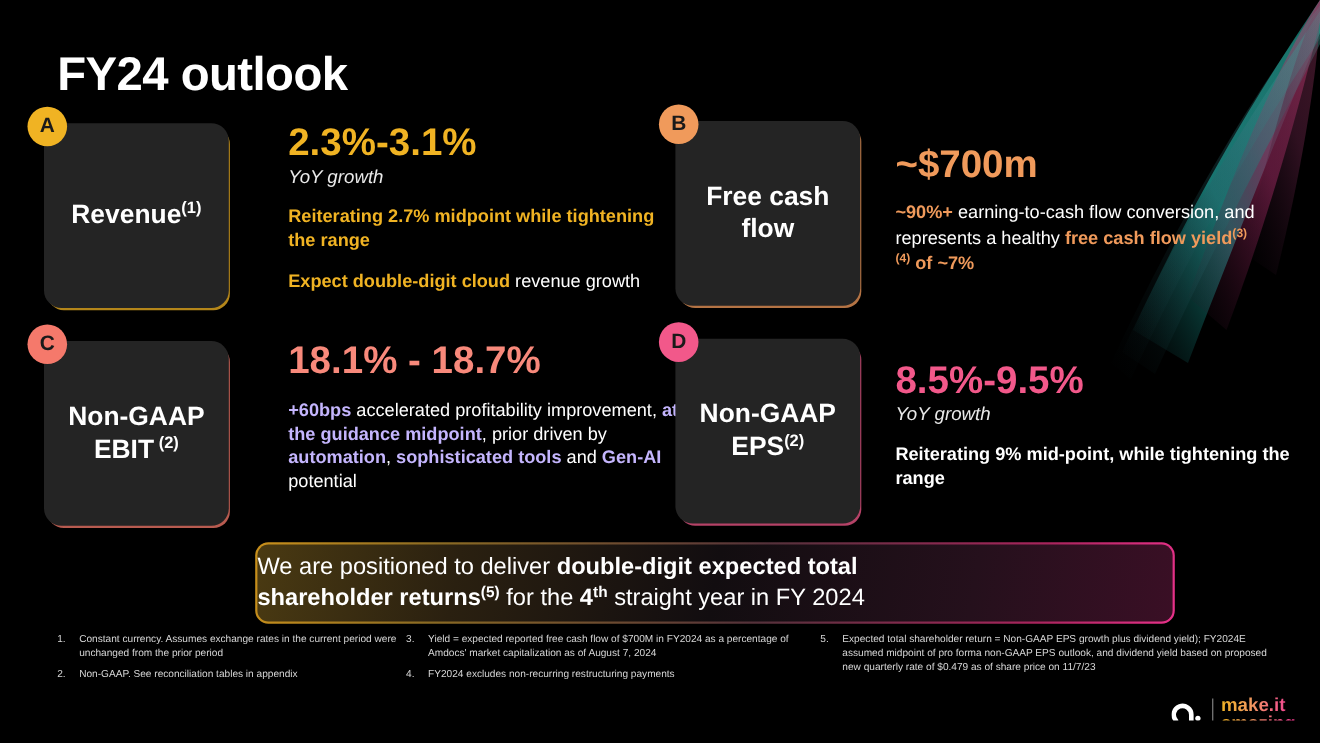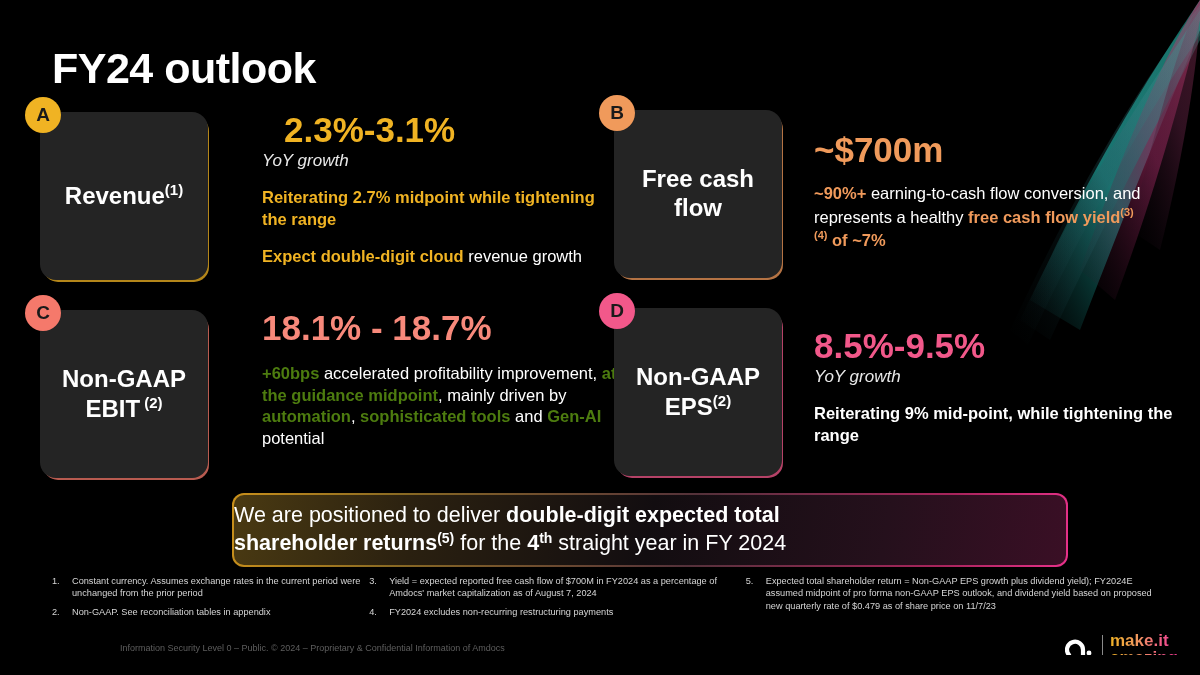--- a/index.html
+++ b/index.html
@@ -69,38 +69,38 @@
   .badge-d { background: #F2588A; }
 
   
   .body-col { position: absolute; }
   .body-a { left: 222px; top: 0px;  width: 350px; }
   .body-b { left: 200px; top: 22px; width: 330px; }
   .body-c { left: 222px; top: 0px;  width: 380px; }
   .body-d { left: 200px; top: 20px; width: 390px; }
 
   .headline { font-size: 35px; font-weight: bold; line-height: 1.05; }
-  .headline.amber  { color: #F0B323; margin-left: 22px; }
+  .headline.amber  { color: #F0B323; }
   .headline.orange { color: #F09A5B; }
   .headline.coral  { color: #F8897B; }
   .headline.pink   { color: #F2588A; }
 
   .subcap {
     font-size: 17px; color: #e9e9e9; font-style: italic;
     margin-top: 2px;
   }
 
   .para {
     font-size: 16.5px; line-height: 1.32; color: #ffffff;
     margin-top: 16px;
   }
   .para.tight { margin-top: 14px; }
   .hl-amber  { color: #F0B323; font-weight: bold; margin-top: 28px; }
   .hl-orange { color: #F09A5B; font-weight: bold; }
-  .hl-coral  { color: #4d7c0f; font-weight: bold; margin-top: 31px; }
+  .hl-coral  { color: #c4b5fd; font-weight: bold; margin-top: 31px; }
   .b-white   { color: #ffffff; font-weight: bold; }
   .para sup { font-size: 11px; }
 
   
   .banner {
     position: absolute; left: 232px; top: 493px;
     width: 836px; height: 74px;
     border-radius: 12px;
     padding: 2px;
     background: linear-gradient(100deg, #C9901B 0%, #8a6a23 20%, #54313a 55%, #a8245c 85%, #E8318A 100%);
@@ -233,21 +233,21 @@
   <div class="quad quad-c">
     <div class="card c-c">
       <div class="badge badge-c">C</div>
       <div class="card-label">
         <span>Non-GAAP EBIT</span><sup> (2)</sup>
       </div>
     </div>
     <div class="body-col body-c">
       <div class="headline coral">18.1% - 18.7%</div>
       <div class="para">
-        <span class="hl-coral">+60bps</span><span>  accelerated profitability improvement, </span><span class="hl-coral">at the guidance midpoint</span><span>, mainly driven by </span><span class="hl-coral">automation</span><span>, </span><span class="hl-coral">sophisticated tools</span><span> and </span><span class="hl-coral">Gen-AI</span><span> potential</span>
+        <span class="hl-coral">+60bps</span><span>  accelerated profitability improvement, </span><span class="hl-coral">at the guidance midpoint</span><span>, prior driven by </span><span class="hl-coral">automation</span><span>, </span><span class="hl-coral">sophisticated tools</span><span> and </span><span class="hl-coral">Gen-AI</span><span> potential</span>
       </div>
     </div>
   </div>
 
   <div class="quad quad-d">
     <div class="card c-d">
       <div class="badge badge-d">D</div>
       <div class="card-label">
         <span>Non-GAAP EPS</span><sup>(2)</sup>
       </div>
@@ -295,21 +295,20 @@
     </div>
     <div class="fn-col fn-col-3">
       <div class="fn-item">
         <span class="fn-num">5.</span>
         <span class="fn-txt">Expected total shareholder return = Non-GAAP EPS growth plus dividend yield); FY2024E assumed midpoint of pro forma non-GAAP EPS outlook, and dividend yield based on proposed new quarterly rate of $0.479 as of share price on 11/7/23</span>
       </div>
     </div>
   </div>
 
   <div class="page-num">16</div>
-  <div class="footer-note">Information Security Level 0 – Public. © 2024 – Proprietary &amp; Confidential Information of Amdocs</div>
 
   <div class="logo">
     <div class="logo-mark">
       <svg width="30" height="30" viewBox="0 0 30 30">
         <path d="M4,21 a8,8 0 1 1 14,-5 l0,5" fill="none" stroke="#ffffff" stroke-width="4.2" stroke-linecap="round"></path>
         <circle cx="24" cy="19" r="2.4" fill="#ffffff"></circle>
       </svg>
     </div>
     <div class="logo-divider"></div>
     <div class="logo-text">

